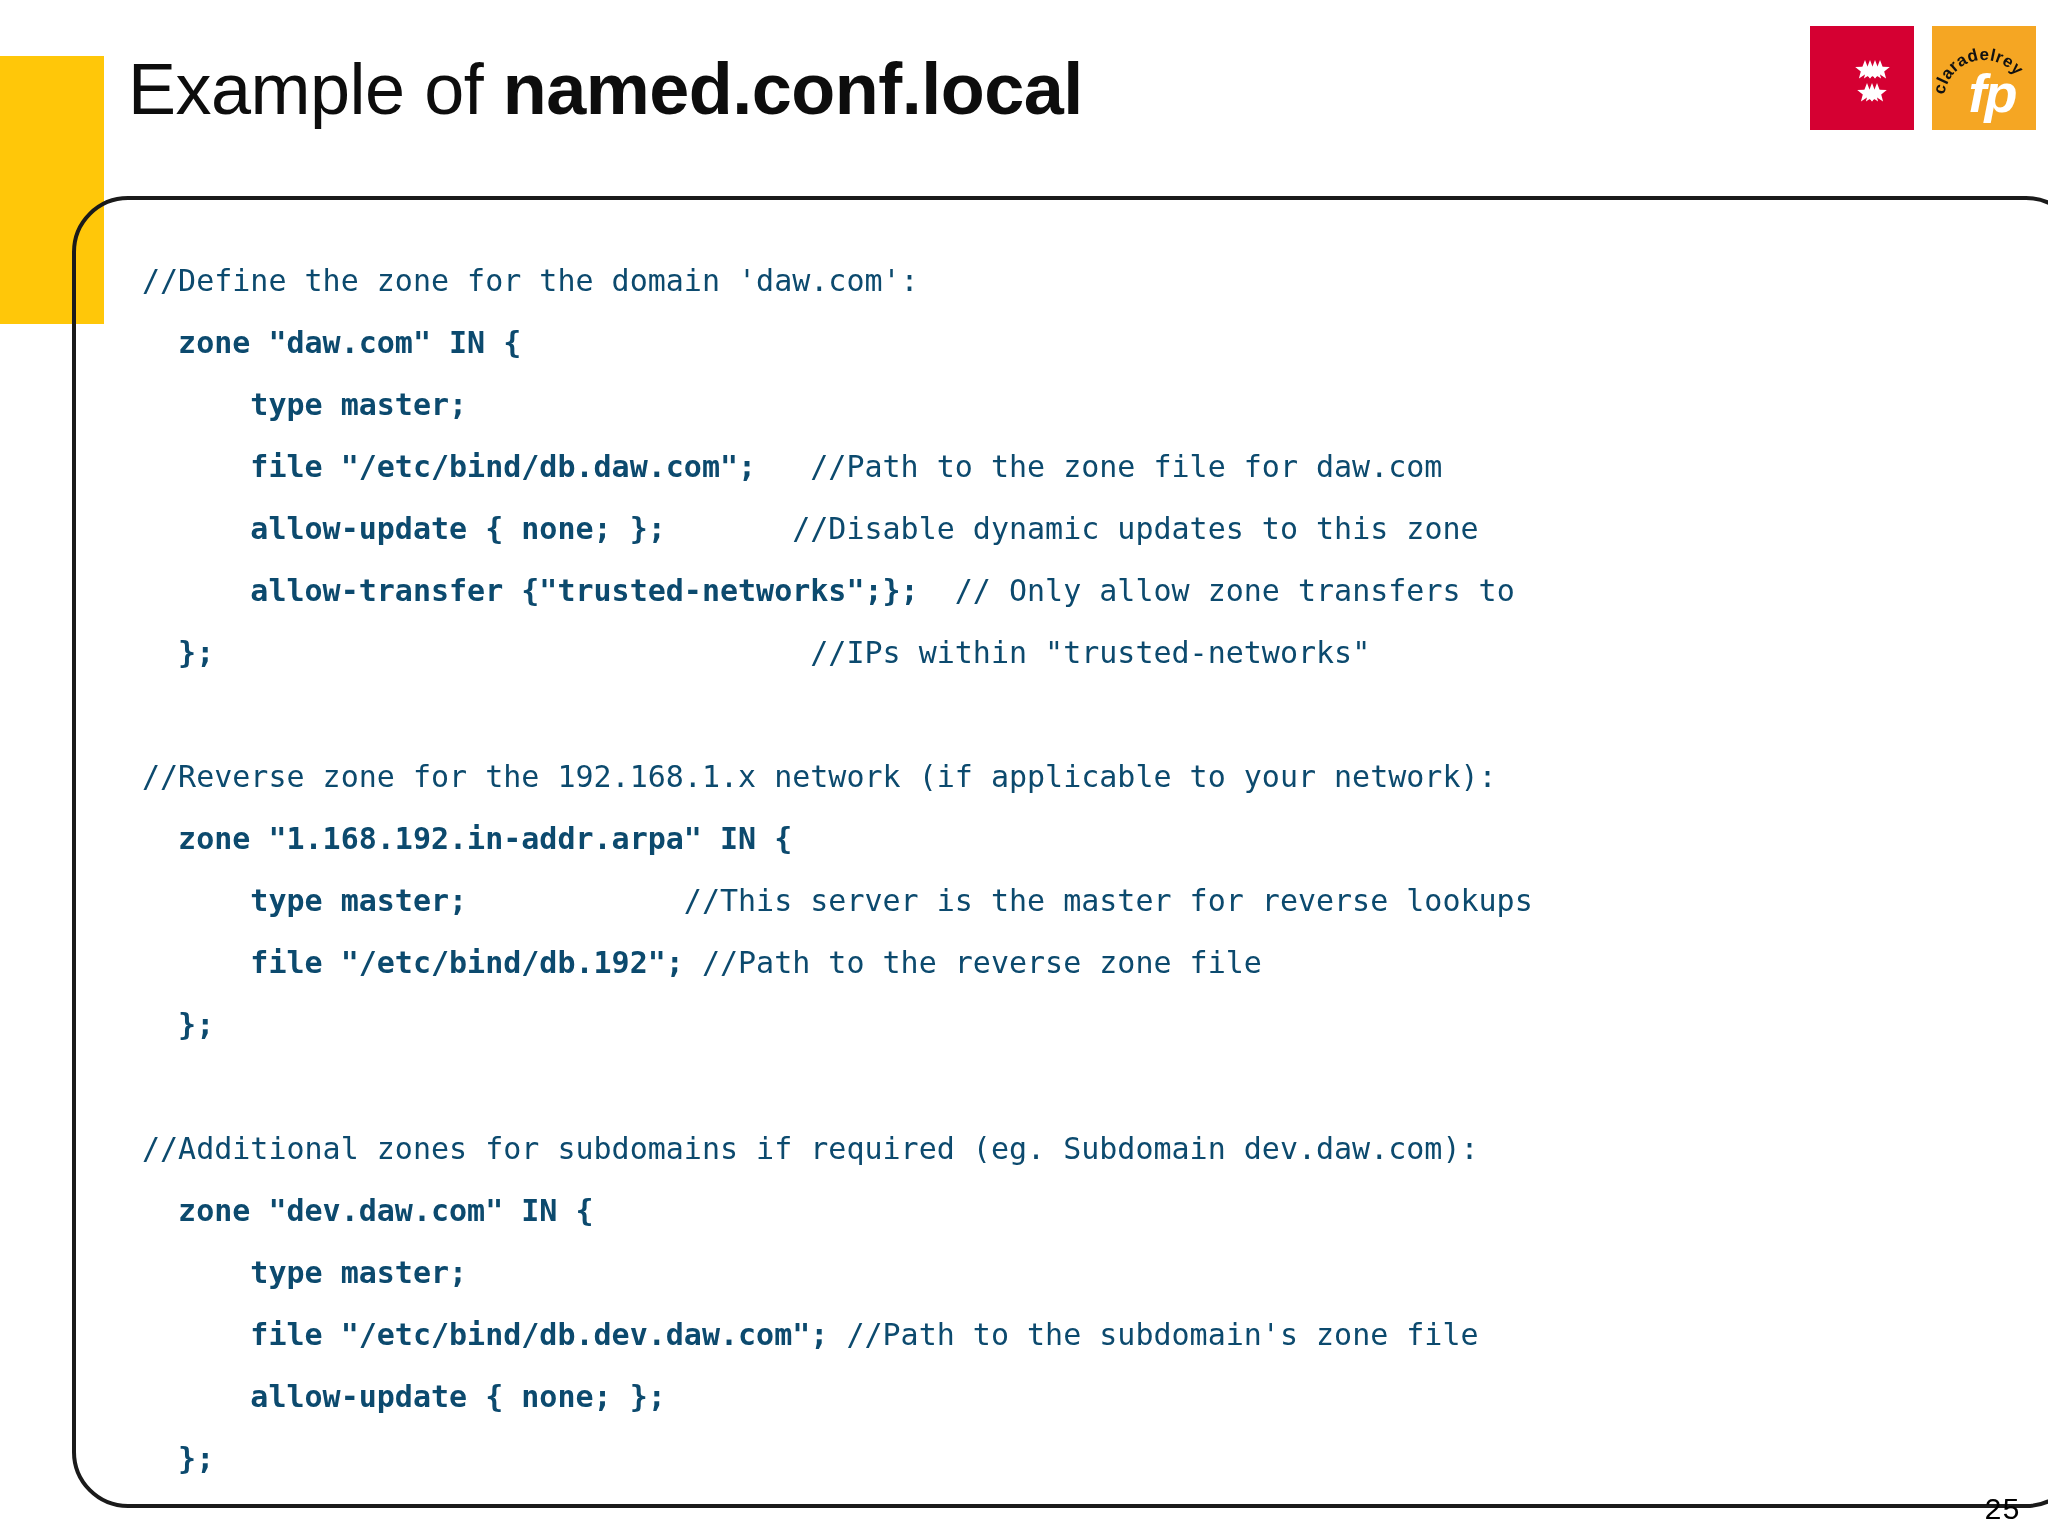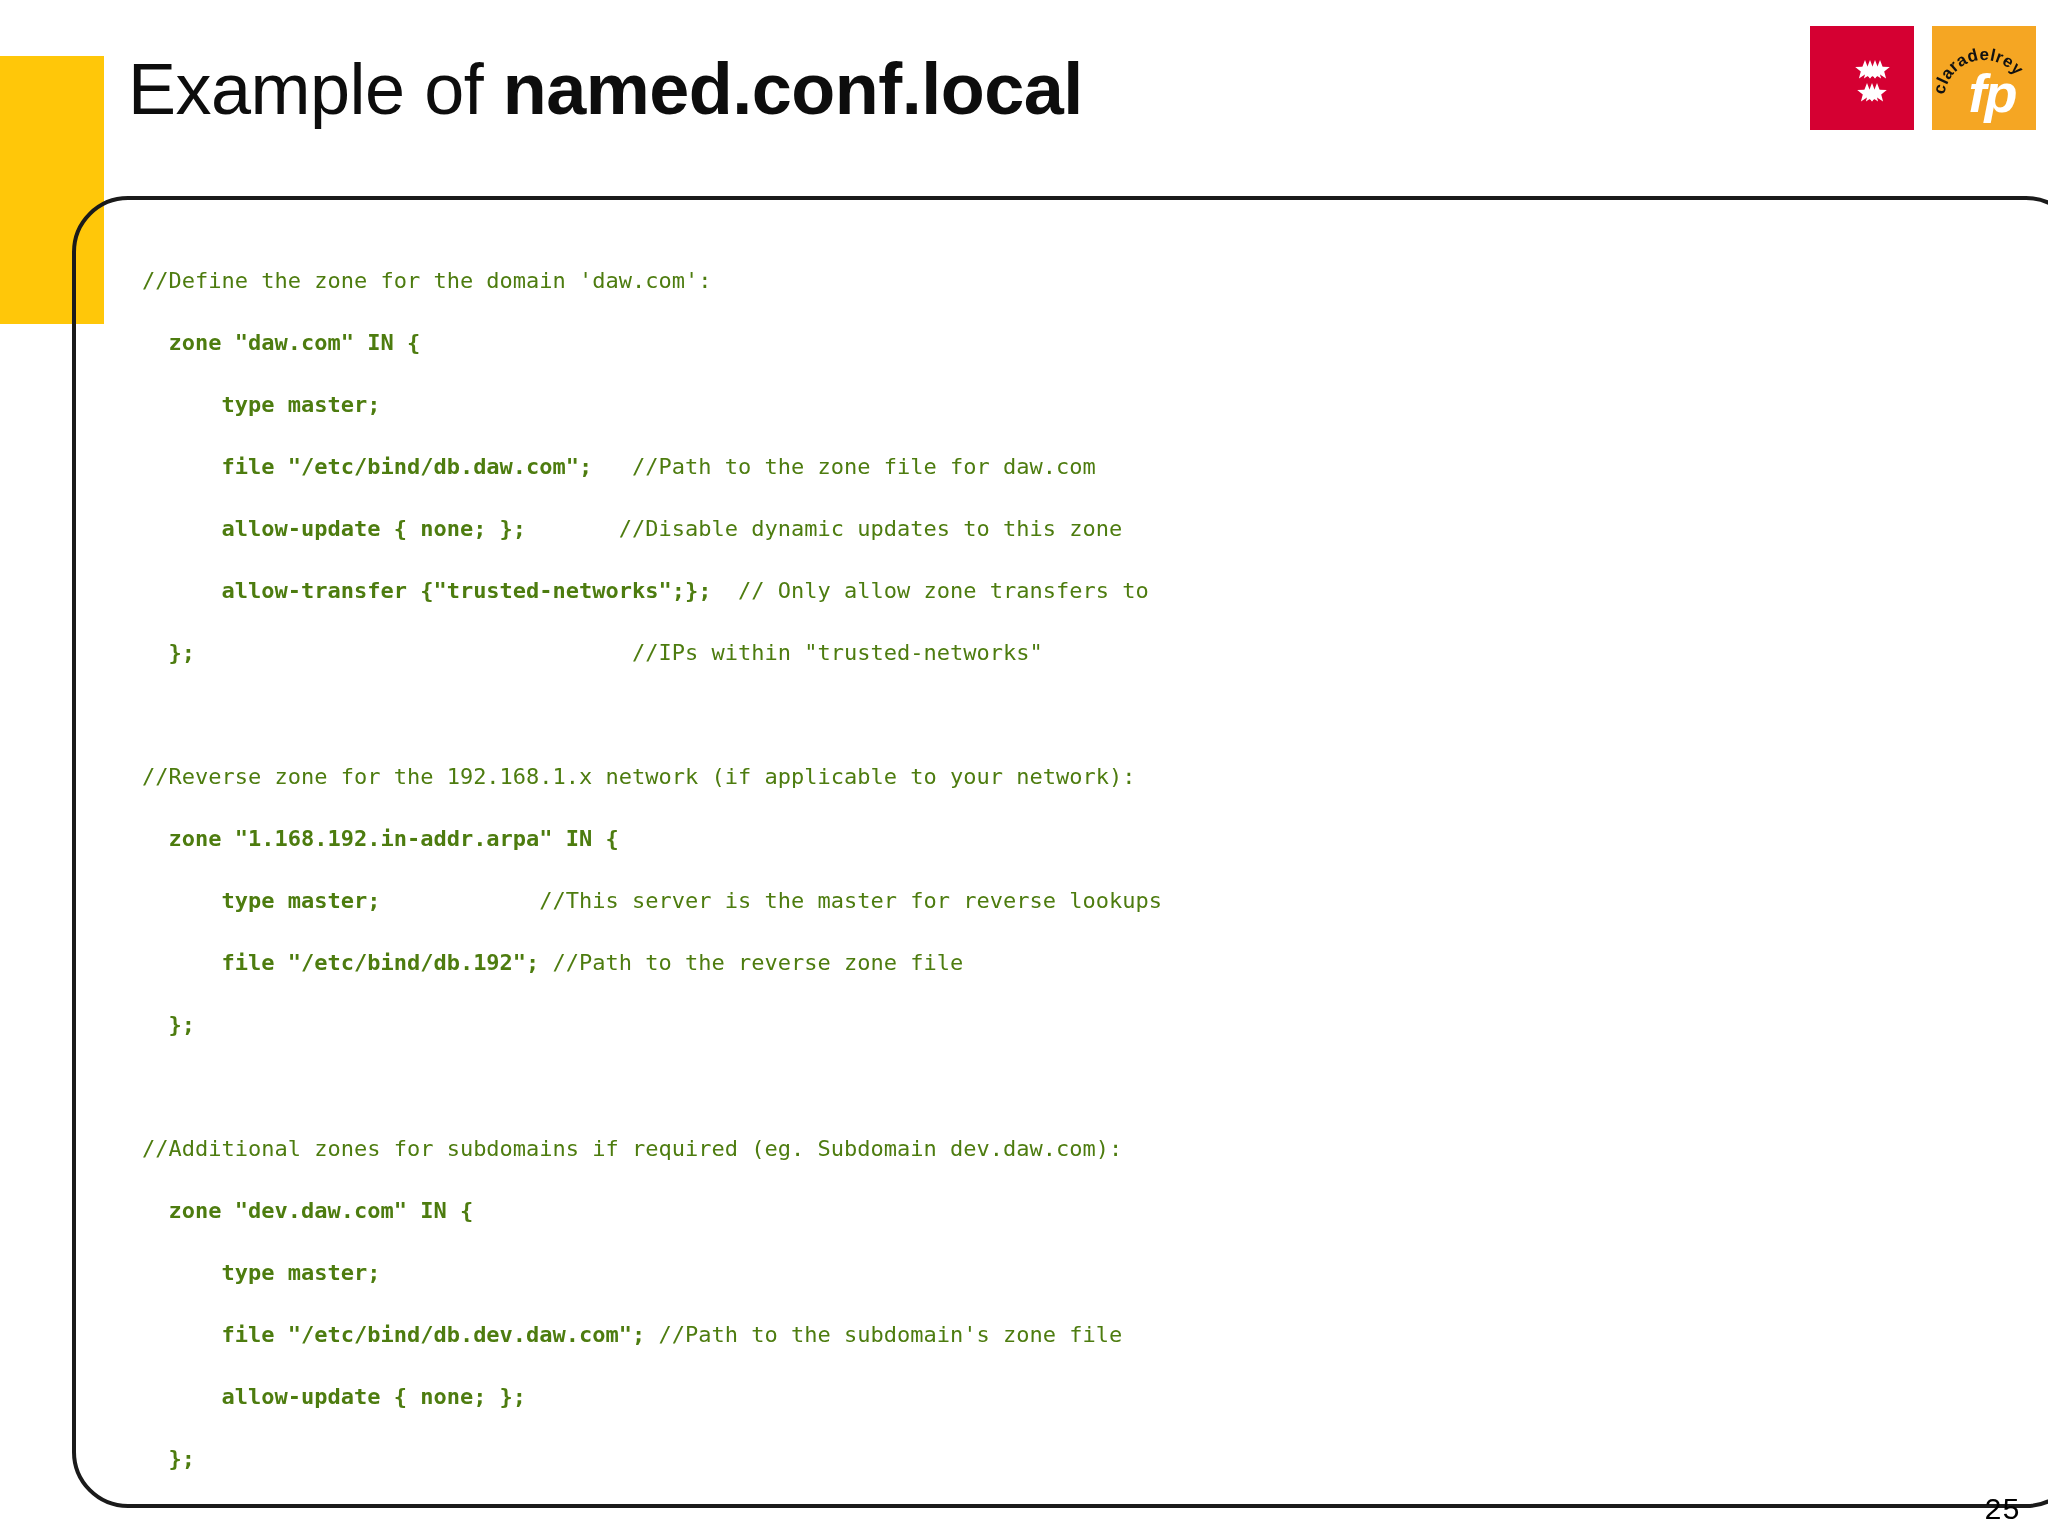--- a/index.html
+++ b/index.html
@@ -113,23 +113,23 @@
     background: transparent;
   }
 
   
   .code-area {
     position: absolute;
     left: 142px;
     top: 250px;
     width: 1880px;
     font-family: "DejaVu Sans Mono", "Liberation Mono", monospace;
-    font-size: 22px;
+    font-size: 30px;
     line-height: 62px;
-    color: #4d7c0f;
+    color: #0c4a6e;
     white-space: pre;
   }
   .code-line {
     white-space: pre;
     height: 62px;
   }
   .code-line.blank { height: 62px; }
   .tok-bold { font-weight: 700; }
   .tok-comment { font-weight: 400; }
 

